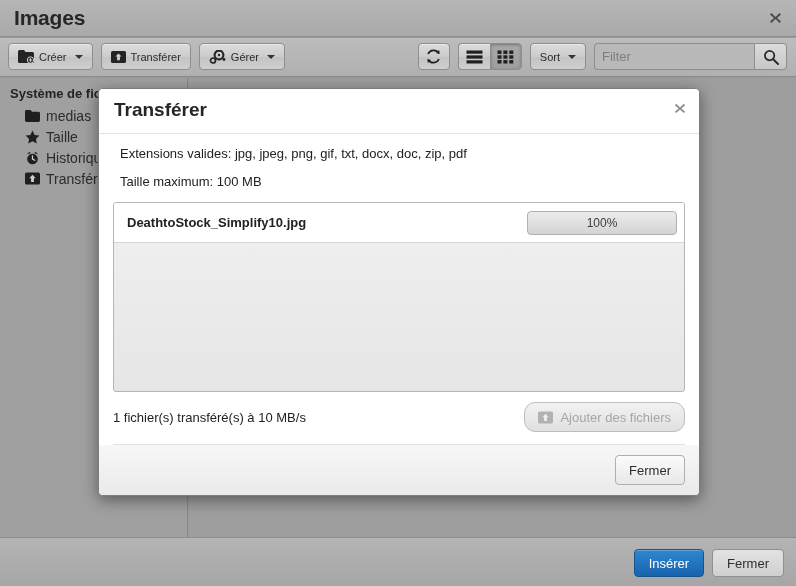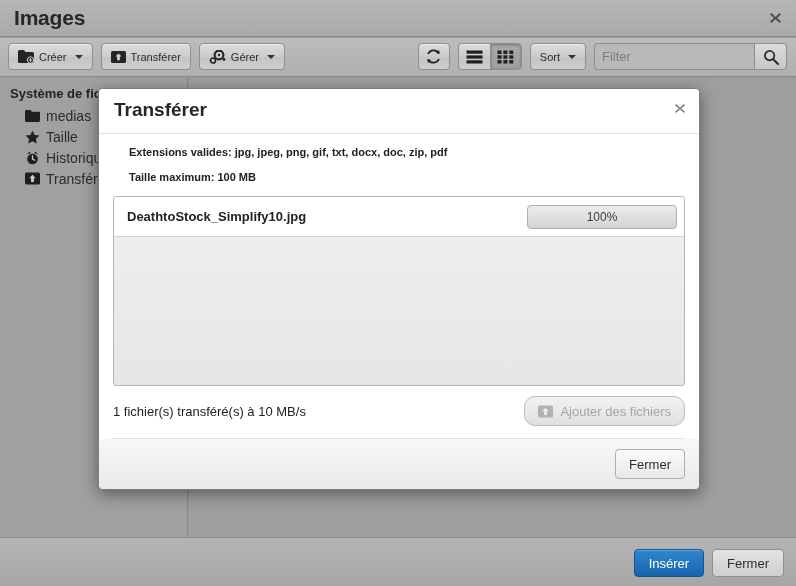--- a/index.html
+++ b/index.html
@@ -260,24 +260,24 @@
     font-weight: bold;
     color: #8a8a8a;
     cursor: pointer;
     line-height: 16px;
   }
   .modal-body {
     padding: 12px 14px 0 14px;
     background: #ffffff;
   }
   .modal-note {
-    font-size: 11px;
-    font-weight: bold;
+    font-size: 13px;
+    font-weight: normal;
     color: #222;
-    margin: 0 0 13px 16px;
+    margin: 0 0 13px 7px;
   }
   .filelist {
     border: 1px solid #b5b5b5;
     border-radius: 3px;
     background: linear-gradient(to bottom, #f0f0f0 0%, #e6e6e6 100%);
     height: 190px;
     box-sizing: border-box;
     overflow: hidden;
     margin-bottom: 10px;
     margin-top: 8px;

